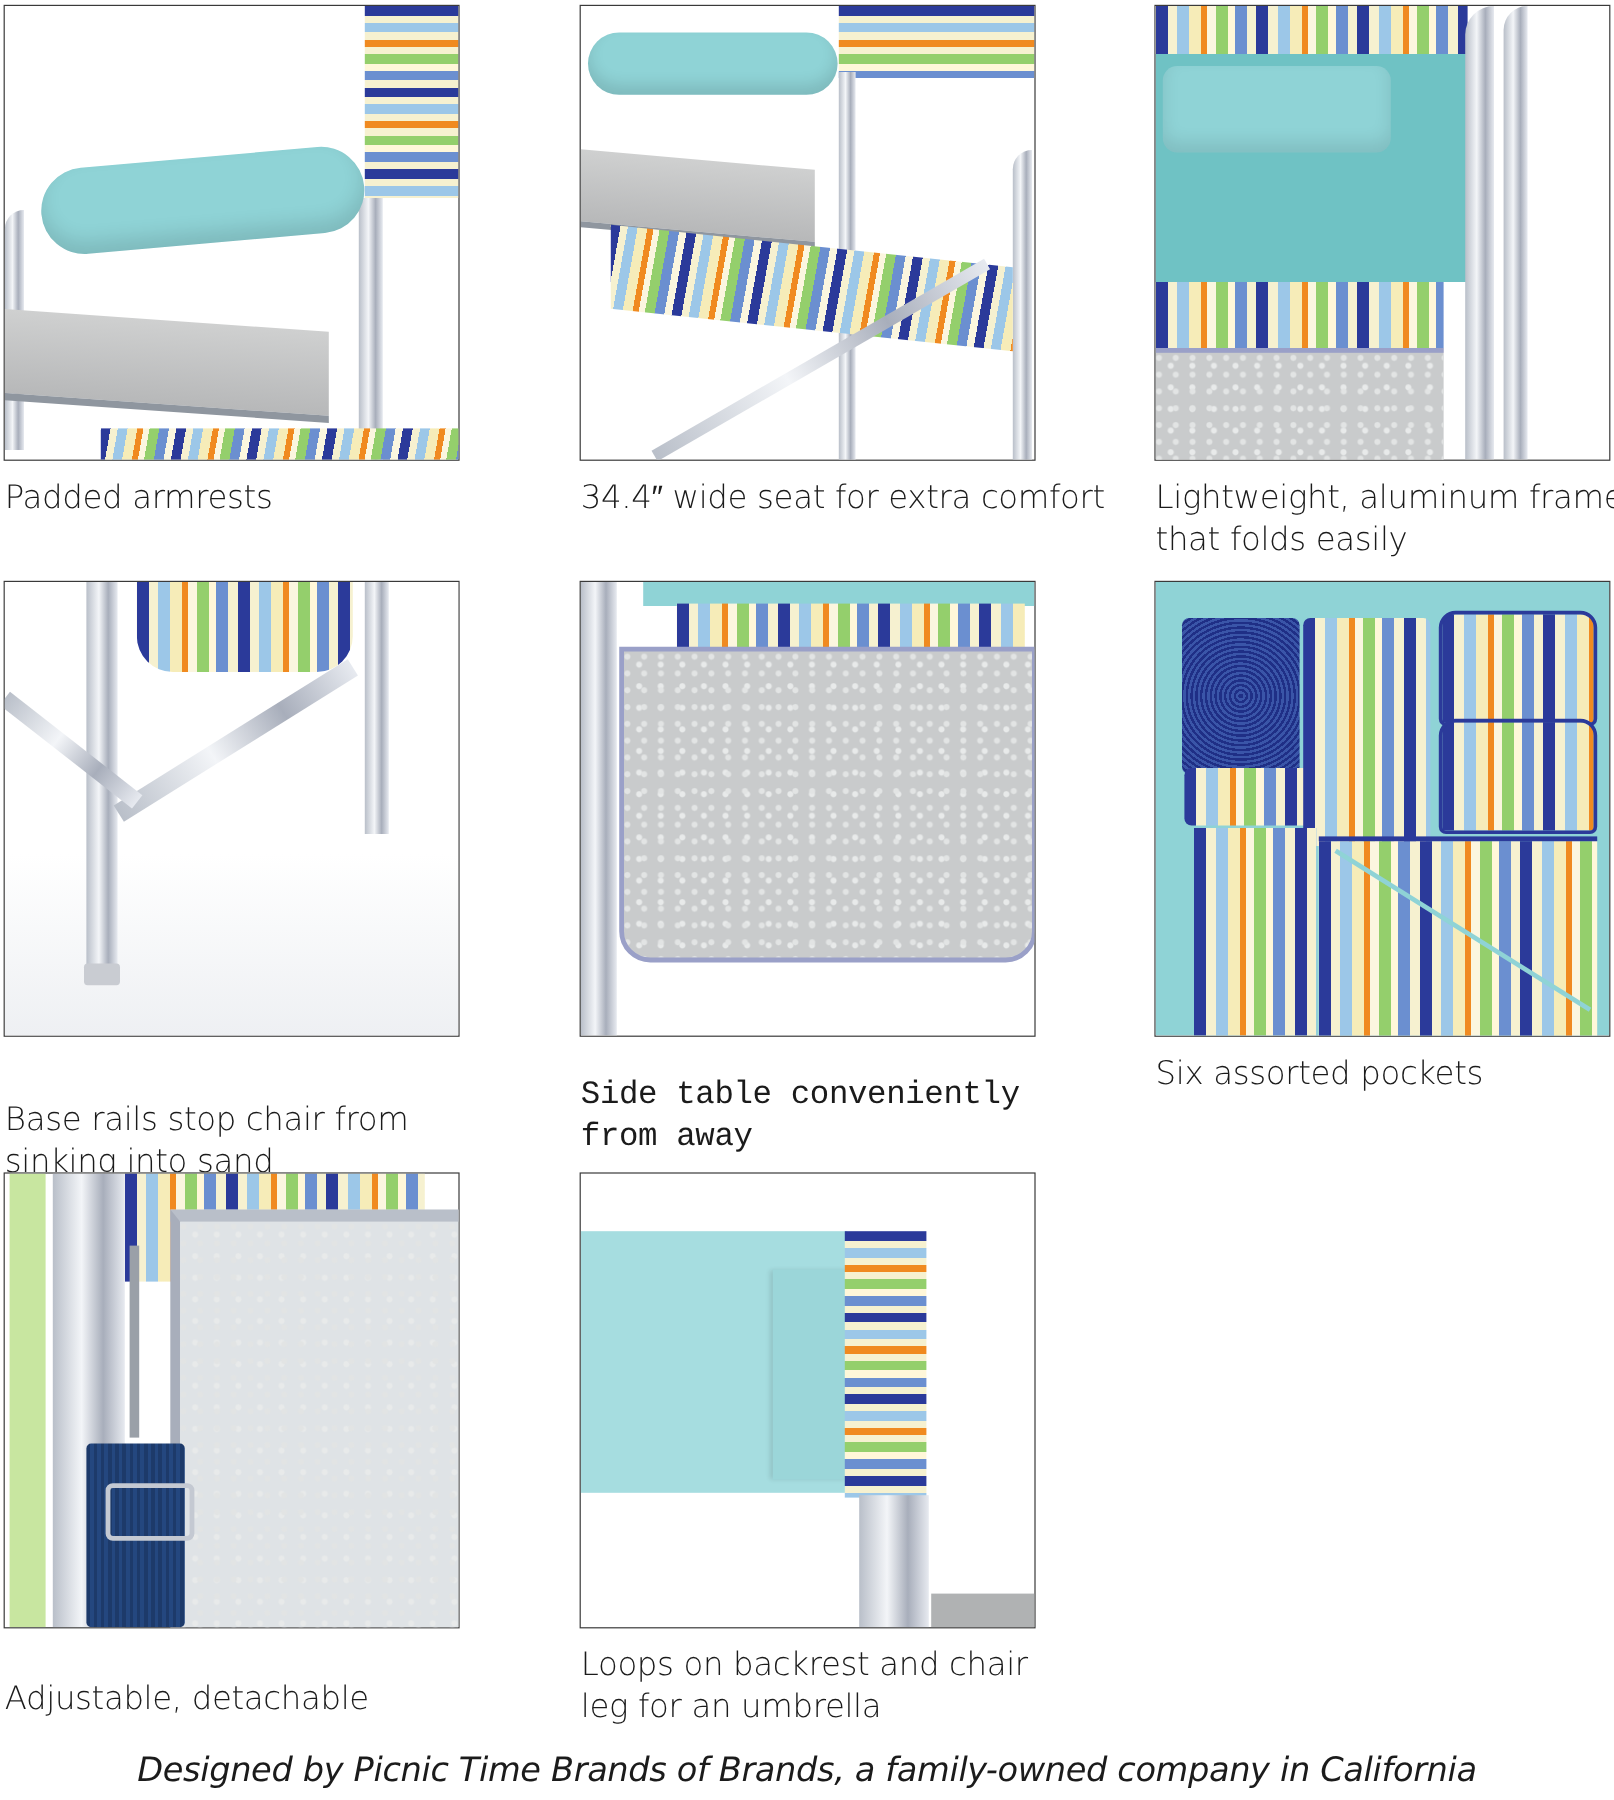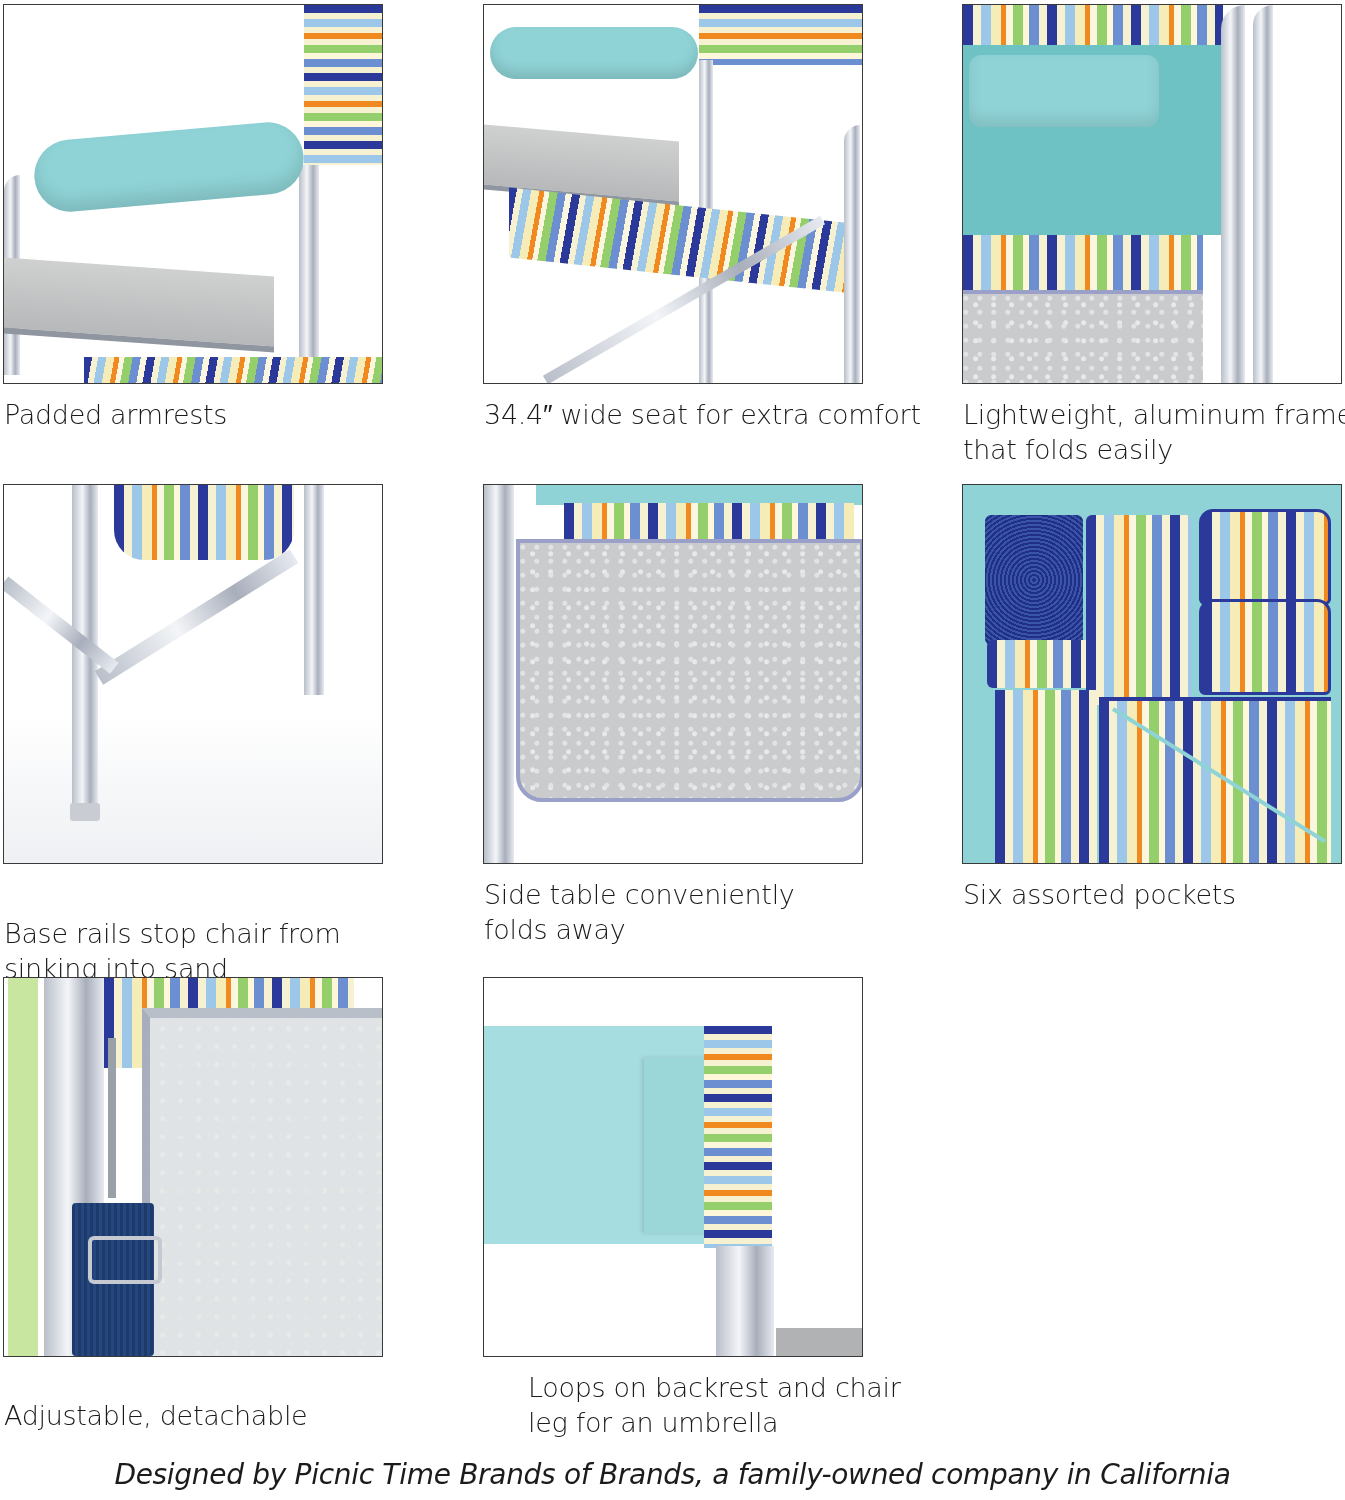--- a/index.html
+++ b/index.html
@@ -73,23 +73,23 @@
   <span>Base rails stop chair from</span>
   <span>sinking into sand</span>
 </div>
 
 <div class="panel" style="left:483px;top:484px;">
   <div class="abs teal" style="left:52px;top:0;width:326px;height:20px;"></div>
   <div class="abs stripes-v" style="left:80px;top:18px;width:290px;height:38px;"></div>
   <div class="abs alu" style="left:0;top:0;width:30px;height:378px;"></div>
   <div class="abs table-speckle" style="left:32px;top:54px;width:340px;height:255px;border:4px solid #9aa0c8;border-radius:0 0 26px 26px;"></div>
 </div>
-<div class="caption" style="left:484px;top:877px;">
+<div class="caption" style="left:484px;top:896px;font-family:Liberation Mono, monospace;">
   <span>Side table conveniently</span>
-  <span>folds away</span>
+  <span>from away</span>
 </div>
 
 <div class="panel" style="left:962px;top:484px;">
   <div class="abs teal" style="left:0;top:0;width:378px;height:378px;"></div>
   <div class="abs" style="left:22px;top:30px;width:98px;height:130px;background:repeating-radial-gradient(circle at 50% 50%,#1f2f86 0 2px,#3a55a8 2px 4px);border-radius:6px;"></div>
   <div class="abs stripes-v" style="left:24px;top:155px;width:106px;height:48px;border-radius:6px;"></div>
   <div class="abs stripes-v" style="left:123px;top:30px;width:106px;height:190px;border-radius:6px;"></div>
   <div class="abs stripes-v" style="left:236px;top:24px;width:126px;height:90px;border-radius:14px 14px 6px 6px;border:3px solid #2b3a9a;"></div>
   <div class="abs stripes-v" style="left:236px;top:114px;width:126px;height:90px;border-radius:14px 14px 6px 6px;border:3px solid #2b3a9a;"></div>
   <div class="abs stripes-v" style="left:32px;top:205px;width:102px;height:173px;"></div>
@@ -113,18 +113,18 @@
   <span>Adjustable, detachable</span>
 </div>
 
 <div class="panel" style="left:483px;top:977px;">
   <div class="abs teal" style="left:0;top:48px;width:222px;height:218px;background:#a6dde0;"></div>
   <div class="abs" style="left:160px;top:80px;width:62px;height:175px;background:#9bd6d9;box-shadow:-2px 0 4px rgba(0,0,0,0.12);"></div>
   <div class="abs stripes-h" style="left:220px;top:48px;width:68px;height:222px;"></div>
   <div class="abs alu" style="left:232px;top:268px;width:58px;height:110px;"></div>
   <div class="abs" style="left:292px;top:350px;width:86px;height:28px;background:#b0b2b3;"></div>
 </div>
-<div class="caption" style="left:484px;top:1370px;margin-left:44px;">
+<div class="caption" style="left:484px;top:1370px;">
   <span>Loops on backrest and chair</span>
   <span>leg for an umbrella</span>
 </div>
 
 <div class="footer">Designed by Picnic Time Brands of Brands, a family-owned company in California</div>
 
 </body></html>

